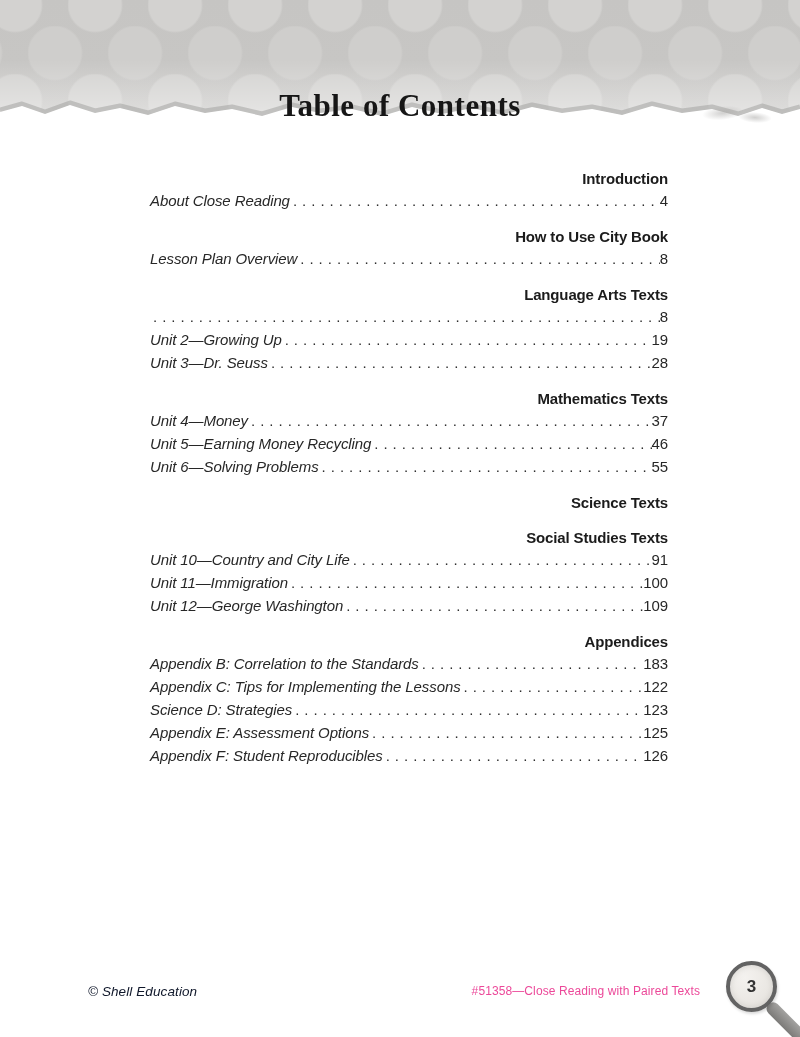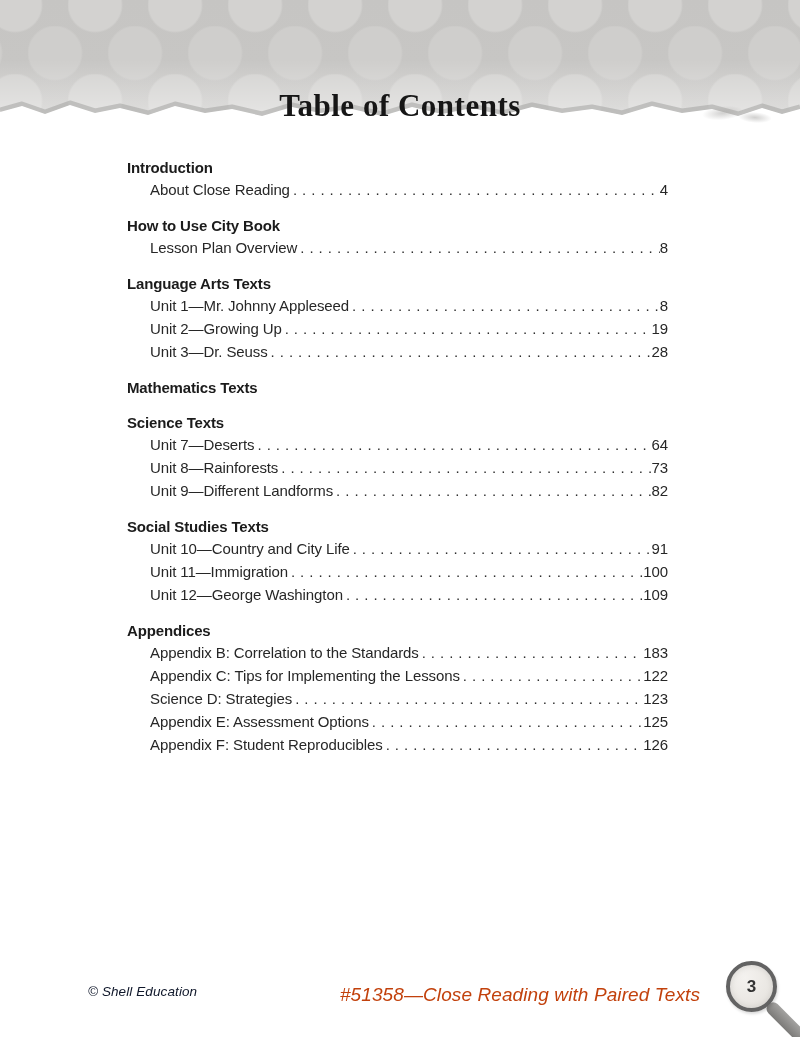--- a/index.html
+++ b/index.html
@@ -58,42 +58,43 @@
     position: absolute;
     background: radial-gradient(ellipse at center, rgba(170,169,167,0.55), rgba(170,169,167,0) 70%);
     border-radius: 50%;
   }
   .smudge-1 { left: 702px; top: 106px; width: 42px; height: 14px; transform: rotate(-6deg); }
   .smudge-2 { left: 738px; top: 112px; width: 34px; height: 11px; transform: rotate(4deg); }
 
   
   .toc {
     position: absolute;
-    top: 157px;
+    top: 168px;
     left: 127px;
     width: 541px;
+    text-align: right;
   }
   .toc-section { margin-bottom: 14px; }
   .toc-heading {
     font-size: 15px;
     font-weight: 700;
     line-height: 21px;
     letter-spacing: -0.15px;
     color: #1b1b1b;
   }
   .toc-entries { list-style: none; }
   .toc-entry {
     display: flex;
     font-size: 15px;
     line-height: 23px;
     padding-left: 23px;
     letter-spacing: -0.1px;
     color: #272727;
   }
-  .entry-label { white-space: nowrap; }
+  .entry-label { white-space: nowrap; font-style: italic; }
   .entry-dots {
     flex: 1;
     overflow: hidden;
     white-space: nowrap;
     padding: 0 3px;
     min-width: 8px;
   }
   .entry-dots::after {
     content: "........................................................................................................................";
     letter-spacing: 5px;
@@ -106,23 +107,22 @@
     position: absolute;
     left: 88px; top: 984px;
     font-size: 13.5px;
     font-style: italic;
     color: #0f172a;
     letter-spacing: 0.1px;
   }
   .footer-right {
     position: absolute;
     right: 100px; top: 984px;
-    font-size: 19px;
-    font-style: italic;
-    color: #c2410c;
+    font-size: 12px;
+    color: #ec4899;
     letter-spacing: 0.1px;
   }
 
   
   .magnifier {
     position: absolute;
     left: 726px; top: 961px;
     width: 74px; height: 76px;
   }
   .magnifier-handle {
@@ -190,64 +190,63 @@
     <span class="entry-dots"></span>
     <span class="entry-page">8</span>
   </li>
 </ul>
   </section>
 
   <section class="toc-section">
     <h2 class="toc-heading">Language Arts Texts</h2>
     <ul class="toc-entries">
   <li class="toc-entry">
-    <span class="entry-label">Unit 1—Mr. Johnny Appleseed</span>
     <span class="entry-dots"></span>
     <span class="entry-page">8</span>
   </li>
 
   <li class="toc-entry">
     <span class="entry-label">Unit 2—Growing Up</span>
     <span class="entry-dots"></span>
     <span class="entry-page">19</span>
   </li>
 
   <li class="toc-entry">
     <span class="entry-label">Unit 3—Dr. Seuss</span>
     <span class="entry-dots"></span>
     <span class="entry-page">28</span>
   </li>
 </ul>
   </section>
 
   <section class="toc-section">
     <h2 class="toc-heading">Mathematics Texts</h2>
+    <ul class="toc-entries">
+  <li class="toc-entry">
+    <span class="entry-label">Unit 4—Money</span>
+    <span class="entry-dots"></span>
+    <span class="entry-page">37</span>
+  </li>
+
+  <li class="toc-entry">
+    <span class="entry-label">Unit 5—Earning Money Recycling</span>
+    <span class="entry-dots"></span>
+    <span class="entry-page">46</span>
+  </li>
+
+  <li class="toc-entry">
+    <span class="entry-label">Unit 6—Solving Problems</span>
+    <span class="entry-dots"></span>
+    <span class="entry-page">55</span>
+  </li>
+</ul>
   </section>
 
   <section class="toc-section">
     <h2 class="toc-heading">Science Texts</h2>
-    <ul class="toc-entries">
-  <li class="toc-entry">
-    <span class="entry-label">Unit 7—Deserts</span>
-    <span class="entry-dots"></span>
-    <span class="entry-page">64</span>
-  </li>
-
-  <li class="toc-entry">
-    <span class="entry-label">Unit 8—Rainforests</span>
-    <span class="entry-dots"></span>
-    <span class="entry-page">73</span>
-  </li>
-
-  <li class="toc-entry">
-    <span class="entry-label">Unit 9—Different Landforms</span>
-    <span class="entry-dots"></span>
-    <span class="entry-page">82</span>
-  </li>
-</ul>
   </section>
 
   <section class="toc-section">
     <h2 class="toc-heading">Social Studies Texts</h2>
     <ul class="toc-entries">
   <li class="toc-entry">
     <span class="entry-label">Unit 10—Country and City Life</span>
     <span class="entry-dots"></span>
     <span class="entry-page">91</span>
   </li>

